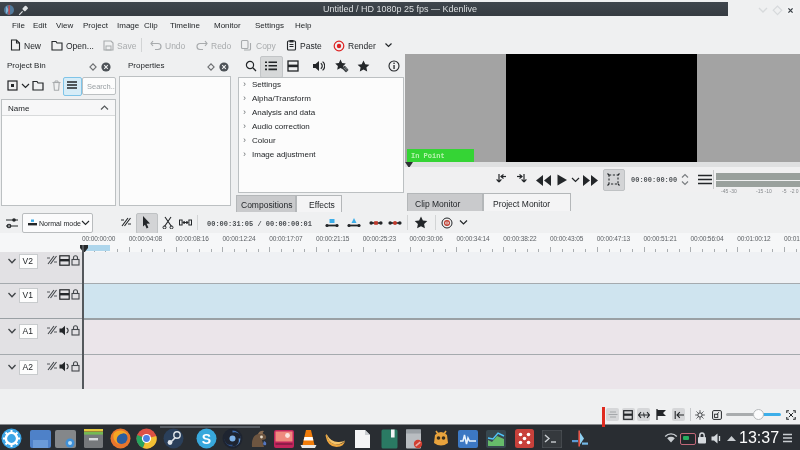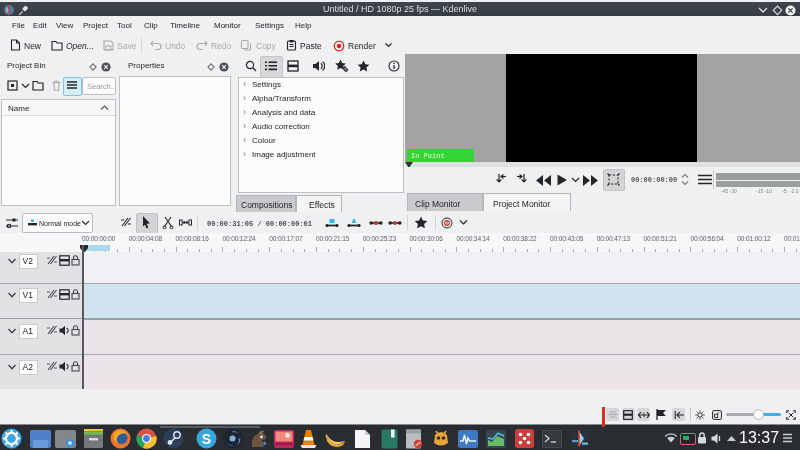--- a/index.html
+++ b/index.html
@@ -8,21 +8,21 @@
 .abs{position:absolute;}
 .mono{font-family:"Liberation Mono", monospace;}
 .dis{color:#a8abad;}
 svg{display:block;}
 .sep{width:1px;background:#d2d4d5;}
 </style>
 </head>
 <body>
 <div id="root">
 
-<div class="abs" style="left:0;top:2px;width:800px;height:16px;background:linear-gradient(#3f464d,#343a40);text-decoration:underline;">
+<div class="abs" style="left:0;top:2px;width:728px;height:16px;background:linear-gradient(#3f464d,#343a40);text-decoration:underline;">
   <svg class="abs" style="left:3px;top:2px;" width="12" height="12" viewBox="0 0 12 12">
     <circle cx="6" cy="6" r="5" fill="#527a9c"></circle>
     <path d="M3 2 L6 6 L3 10 Z" fill="#7fb3d6"></path>
     <rect x="5.4" y="1.5" width="1.4" height="9" fill="#c44"></rect>
   </svg>
   <svg class="abs" style="left:18px;top:2.5px;" width="11" height="11" viewBox="0 0 11 11">
     <rect x="5.2" y="1" width="4" height="5" rx="1" transform="rotate(45 7.2 3.5)" fill="#dfe2e4"></rect>
     <path d="M4.6 6.4 L1.2 9.8" stroke="#dfe2e4" stroke-width="1.2"></path>
   </svg>
   <div class="abs" style="left:0;top:2px;width:800px;text-align:center;font-size:9px;color:#dcdfe1;">Untitled / HD 1080p 25 fps — Kdenlive</div>
@@ -36,38 +36,38 @@
     <circle cx="5.5" cy="5.5" r="5" fill="#f2f3f4"></circle>
     <path d="M3.4 3.4 L7.6 7.6 M7.6 3.4 L3.4 7.6" stroke="#3a4046" stroke-width="1.3"></path>
   </svg>
 </div>
 
 <div class="abs" style="left:0;top:16px;width:800px;height:19px;background:#eff0f1;font-size:8px;">
   <span class="abs" style="left:12px;top:5px;">File</span>
   <span class="abs" style="left:33px;top:5px;">Edit</span>
   <span class="abs" style="left:56px;top:5px;">View</span>
   <span class="abs" style="left:83px;top:5px;">Project</span>
-  <span class="abs" style="left:117px;top:5px;">Tool</span>
+  <span class="abs" style="left:117px;top:5px;">Image</span>
   <span class="abs" style="left:144px;top:5px;">Clip</span>
   <span class="abs" style="left:170px;top:5px;">Timeline</span>
   <span class="abs" style="left:214px;top:5px;">Monitor</span>
   <span class="abs" style="left:255px;top:5px;">Settings</span>
   <span class="abs" style="left:295px;top:5px;">Help</span>
 </div>
 
 <div class="abs" style="left:0;top:35px;width:800px;height:20px;background:#eff0f1;font-size:8.5px;">
   <svg class="abs" style="left:10px;top:4px;" width="11" height="12" viewBox="0 0 11 12">
     <path d="M1.5 1 H6.5 L9.5 4 V11 H1.5 Z" fill="none" stroke="#232629" stroke-width="1.1"></path>
     <path d="M6.5 1 V4 H9.5" fill="none" stroke="#232629" stroke-width="1.1"></path>
   </svg>
   <span class="abs" style="left:24px;top:6px;">New</span>
   <svg class="abs" style="left:51px;top:5px;" width="12" height="11" viewBox="0 0 12 11">
     <path d="M1 1.5 H5 L6 3 H11 V10 H1 Z" fill="none" stroke="#232629" stroke-width="1.1"></path>
   </svg>
-  <span class="abs" style="left:66px;top:6px;font-style:italic;">Open...</span>
+  <span class="abs" style="left:66px;top:6px;">Open...</span>
   <svg class="abs" style="left:103px;top:5px;" width="11" height="11" viewBox="0 0 11 11">
     <path d="M1 1 H8 L10 3 V10 H1 Z" fill="none" stroke="#a8abad" stroke-width="1.1"></path>
     <rect x="3" y="6" width="5" height="4" fill="none" stroke="#a8abad" stroke-width="1"></rect>
   </svg>
   <span class="abs dis" style="left:117px;top:6px;">Save</span>
   <div class="abs sep" style="left:141px;top:3px;height:14px;"></div>
   <svg class="abs" style="left:150px;top:5px;" width="12" height="11" viewBox="0 0 12 11">
     <path d="M3 1 L1 3.5 L3 6 M1 3.5 H8 A3 3 0 0 1 8 9.5 H5" fill="none" stroke="#a8abad" stroke-width="1.2"></path>
   </svg>
   <span class="abs dis" style="left:165px;top:6px;">Undo</span>

